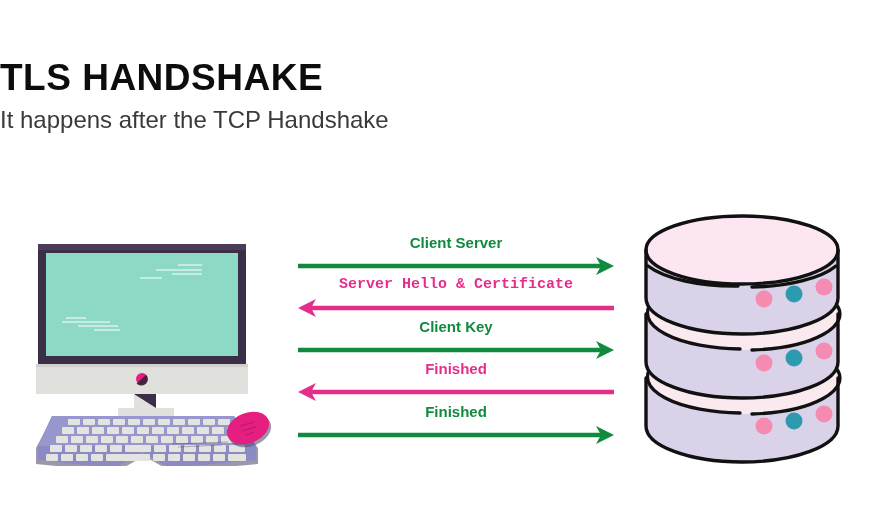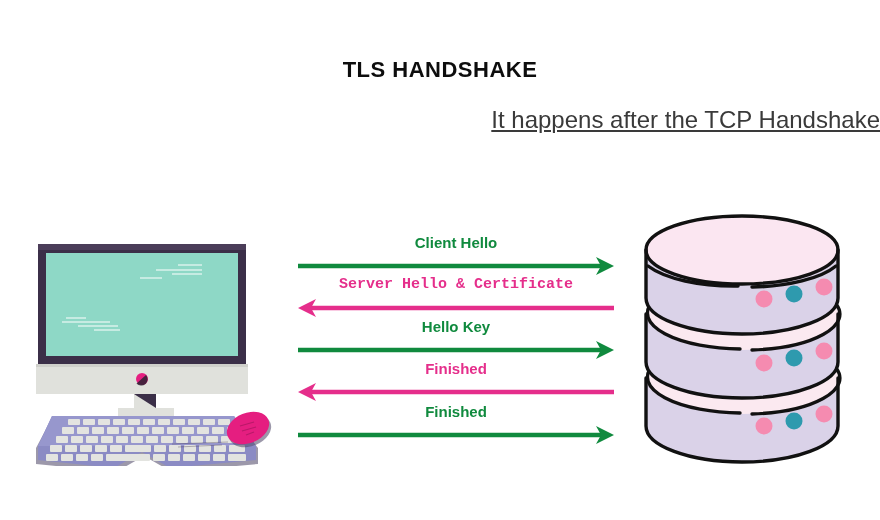--- a/index.html
+++ b/index.html
@@ -20,38 +20,36 @@
     height: 520px;
     background: #ffffff;
   }
 
   
   .title {
     position: absolute;
     left: 0;
     top: 58px;
     width: 880px;
-    text-align: center;
-    font-size: 22px;
+    font-size: 37px;
     font-weight: bold;
     letter-spacing: 0.5px;
     color: #0d0d0d;
     line-height: 1.1;
   }
   .subtitle {
     position: absolute;
     left: 0;
     top: 106px;
     width: 880px;
-    text-align: right;
+    text-align: left;
     font-size: 24px;
     font-weight: normal;
     color: #3a3a3a;
     line-height: 1.2;
-    text-decoration: underline;
   }
 
   
   .msg-row {
     position: absolute;
     left: 296px;
     width: 320px;
     height: 44px;
   }
   .msg-label {
@@ -269,35 +267,35 @@
           <circle cx="128" cy="91" r="8.5" fill="#F58BB0"></circle>
           <circle cx="158" cy="86" r="8.5" fill="#2E9AAE"></circle>
           <circle cx="188" cy="79" r="8.5" fill="#F58BB0"></circle>
         </g>
       </g>
     </svg>
   </div>
 
   <div id="messages">
       <div class="msg-row" style="top: 234px;">
-        <div class="msg-label" style="color: rgb(16, 138, 62);">Client Hello</div>
+        <div class="msg-label" style="color: rgb(16, 138, 62);">Client Server</div>
         <div class="msg-arrow"><svg width="320" height="20" viewBox="0 0 320 20">
             <line y1="10" y2="10" stroke="#108A3E" stroke-width="4.5" x1="2" x2="306"></line>
             <path fill="#108A3E" d="M300 1 L318 10 L300 19 L305 10 Z"></path>
           </svg></div>
       </div>
       <div class="msg-row" style="top: 276px; font-family: Liberation Mono, monospace;">
         <div class="msg-label" style="color: rgb(229, 46, 139);">Server Hello &amp; Certificate</div>
         <div class="msg-arrow"><svg width="320" height="20" viewBox="0 0 320 20">
             <line y1="10" y2="10" stroke="#E52E8B" stroke-width="4.5" x1="14" x2="318"></line>
             <path fill="#E52E8B" d="M20 1 L2 10 L20 19 L15 10 Z"></path>
           </svg></div>
       </div>
       <div class="msg-row" style="top: 318px;">
-        <div class="msg-label" style="color: rgb(16, 138, 62);">Hello Key</div>
+        <div class="msg-label" style="color: rgb(16, 138, 62);">Client Key</div>
         <div class="msg-arrow"><svg width="320" height="20" viewBox="0 0 320 20">
             <line y1="10" y2="10" stroke="#108A3E" stroke-width="4.5" x1="2" x2="306"></line>
             <path fill="#108A3E" d="M300 1 L318 10 L300 19 L305 10 Z"></path>
           </svg></div>
       </div>
       <div class="msg-row" style="top: 360px;">
         <div class="msg-label" style="color: rgb(229, 46, 139);">Finished</div>
         <div class="msg-arrow"><svg width="320" height="20" viewBox="0 0 320 20">
             <line y1="10" y2="10" stroke="#E52E8B" stroke-width="4.5" x1="14" x2="318"></line>
             <path fill="#E52E8B" d="M20 1 L2 10 L20 19 L15 10 Z"></path>

